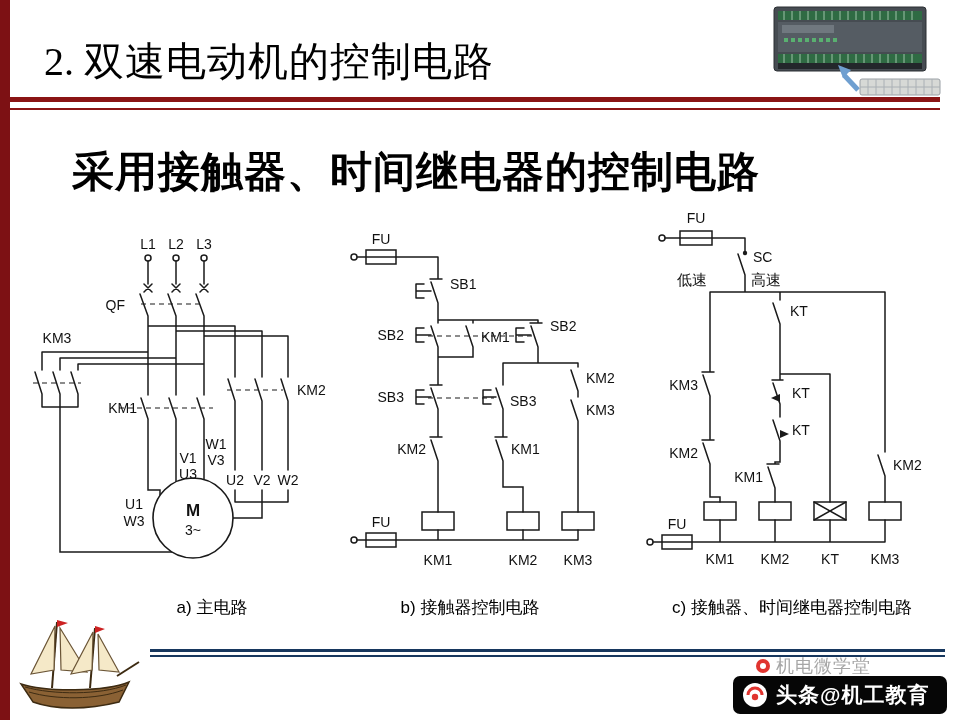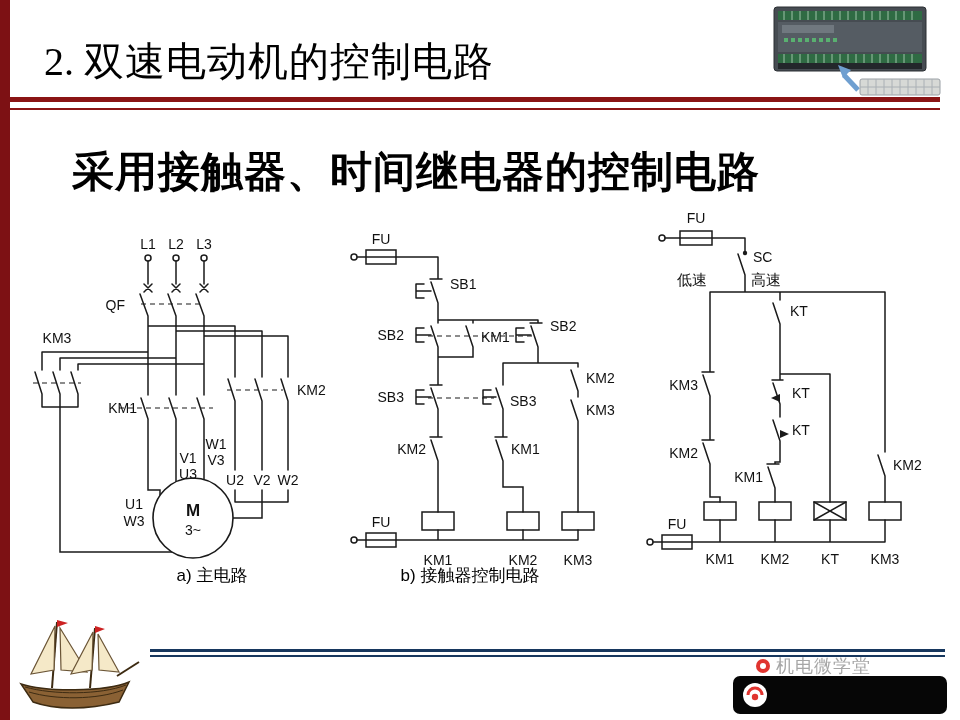--- a/index.html
+++ b/index.html
@@ -16,21 +16,21 @@
   .rule-thin{left:10px;top:108px;width:930px;height:2px;}
   .subtitle{position:absolute;left:72px;top:144px;font-size:42px;font-weight:bold;letter-spacing:1px;white-space:nowrap;}
   .dgm{position:absolute;}
   svg text{font-family:"Liberation Sans","DejaVu Sans",sans-serif;fill:#111;font-size:14px;}
   svg text.cjk{font-size:15px;}
   svg text.motor-m{font-size:17px;font-weight:bold;}
   .w{stroke:#1a1a1a;stroke-width:1.5;fill:none;stroke-linecap:round;}
   .wd{stroke:#1a1a1a;stroke-width:1.2;fill:none;stroke-dasharray:5 4;}
   .box{stroke:#1a1a1a;stroke-width:1.5;fill:none;}
   .term{stroke:#1a1a1a;stroke-width:1.5;fill:#fff;}
-  .caption{position:absolute;top:564px;font-size:17px;text-align:center;white-space:nowrap;}
+  .caption{position:absolute;top:596px;font-size:17px;text-align:center;white-space:nowrap;}
   .caption-a{left:132px;width:160px;}
   .caption-b{left:370px;width:200px;}
   .caption-c{left:642px;width:300px;}
   .plc{position:absolute;left:768px;top:5px;width:178px;height:92px;}
   .ship{position:absolute;left:5px;top:610px;width:140px;height:108px;}
   .b-rule-1{position:absolute;left:150px;top:649px;width:795px;height:3px;background:#17375e;}
   .b-rule-2{position:absolute;left:150px;top:655px;width:795px;height:2px;background:#17375e;}
   .wm-small{position:absolute;left:756px;top:654px;display:flex;align-items:center;gap:6px;}
   .wm-small-icon{width:14px;height:14px;border-radius:50%;background:#e0342f;display:inline-block;position:relative;}
   .wm-small-icon::after{content:"";position:absolute;left:4px;top:4px;width:6px;height:6px;border-radius:50%;background:#fff;}
@@ -208,20 +208,21 @@
     <text x="263" y="258" text-anchor="start">KM2</text>
     <text x="47" y="317" text-anchor="middle">FU</text>
     <text x="90" y="352" text-anchor="middle">KM1</text>
     <text x="145" y="352" text-anchor="middle">KM2</text>
     <text x="200" y="352" text-anchor="middle">KT</text>
     <text x="255" y="352" text-anchor="middle">KM3</text>
   </svg>
 
   <div class="caption caption-a">a) 主电路</div>
   <div class="caption caption-b">b) 接触器控制电路</div>
+  <div class="caption caption-c">c) 接触器、时间继电器控制电路</div>
 
   <svg class="ship" viewBox="0 0 140 108">
     <path d="M112,66 L134,52" stroke="#3d2b12" stroke-width="2" fill="none"></path>
     <line x1="52" y1="12" x2="47" y2="78" stroke="#3d2b12" stroke-width="2"></line>
     <line x1="90" y1="18" x2="85" y2="78" stroke="#3d2b12" stroke-width="2"></line>
     <g fill="#f5e9c8" stroke="#6b5536" stroke-width="1.2">
       <polygon points="50,16 26,64 49,60"></polygon>
       <polygon points="55,18 82,62 56,60"></polygon>
       <polygon points="88,22 66,64 87,60"></polygon>
       <polygon points="93,24 114,62 94,60"></polygon>
@@ -239,15 +240,16 @@
     <span class="wm-small-icon"></span>
     <span class="wm-small-text">机电微学堂</span>
   </div>
 
   <div class="wm-pill">
     <svg width="26" height="26" viewBox="0 0 26 26" style="margin-left:9px;">
       <circle cx="13" cy="13" r="12" fill="#ffffff"></circle>
       <path d="M6,13 a7,7 0 0 1 14,0" stroke="#e0342f" stroke-width="3" fill="none"></path>
       <circle cx="13" cy="15" r="3.2" fill="#e0342f"></circle>
     </svg>
+    <span class="wm-pill-text">头条@机工教育</span>
   </div>
 
 </div>
 
 </body></html>

